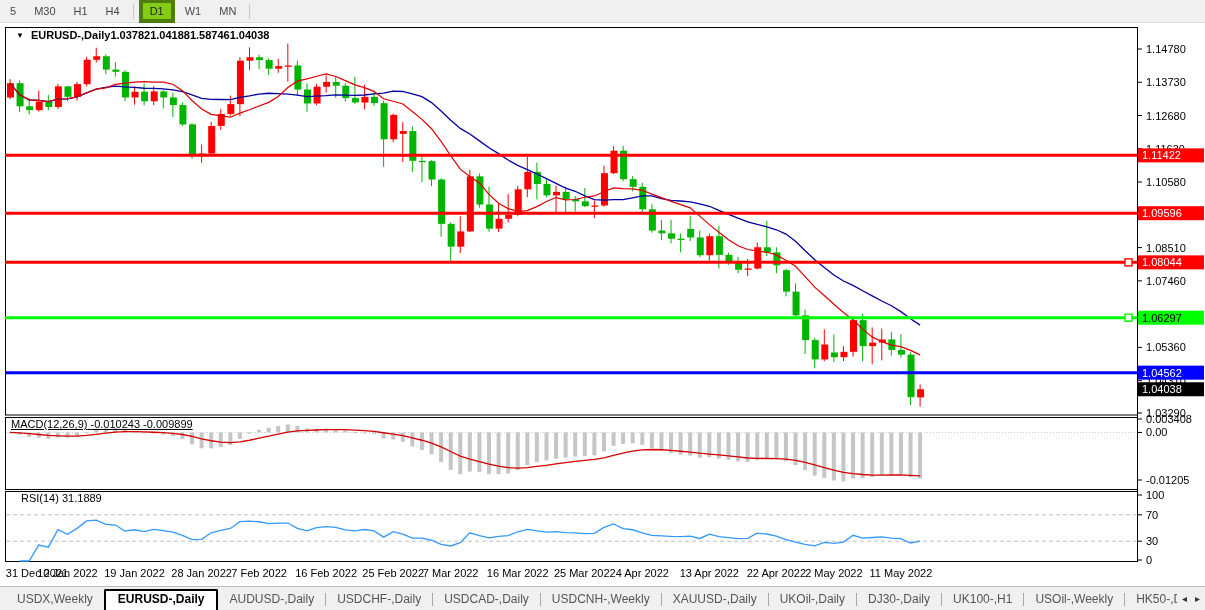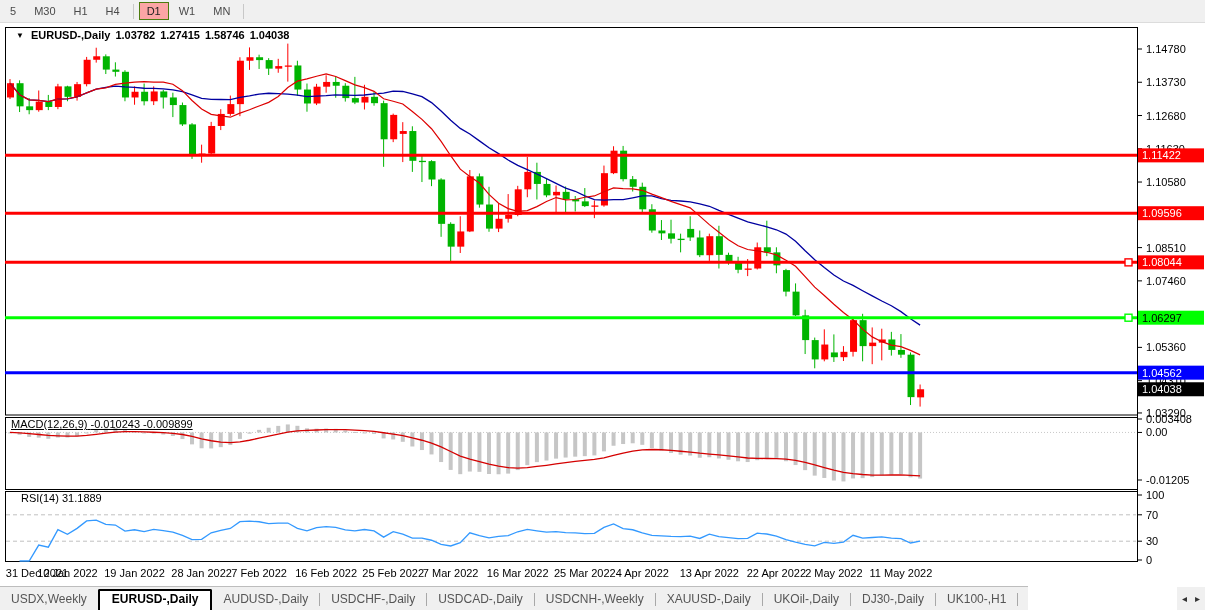--- a/index.html
+++ b/index.html
@@ -1,29 +1,29 @@
 <!DOCTYPE html>
 <html><head>
 <meta charset="utf-8">
 <style>
   html,body{margin:0;padding:0;width:1205px;height:610px;overflow:hidden;background:#fff;
     font-family:"Liberation Sans",sans-serif;-webkit-font-smoothing:none;position:relative}
   .toolbar{position:absolute;top:0;left:0;width:1205px;height:23px;background:#f0f0f0;
     border-bottom:1px solid #dcdcdc;display:flex;align-items:center;padding-left:1px;box-sizing:border-box}
   .tf{font-size:11px;color:#4a4a4a;padding:2px 7px;margin:0 1px;border:1px solid transparent;cursor:default}
-  .tf.active{background:#fca5a5;border:1px solid #4d7c0f;color:#222}
+  .tf.active{background:#84cc16;border:4px solid #4d7c0f;color:#222}
   .vsep{width:1px;height:15px;background:#c8c8c8;margin:0 4px}
   .chartwin{position:absolute;left:5px;top:25px;width:1200px;height:561px}
   .overlay{position:absolute;font-size:11px;color:#000;white-space:nowrap;z-index:5}
   .title{font-weight:bold}
   .tri{font-size:8px;margin-right:7px;display:inline-block;transform:translateY(-1px)}
-  .title span.num{margin-left:5px}
-  .tabbar{position:absolute;left:0;top:586px;width:1028px;height:24px;background:#f0f0f0;
+  .title span.num{}
+  .tabbar{position:absolute;left:0;top:586px;width:1205px;height:24px;background:#f0f0f0;
     border-top:1px solid #bdbdbd;display:flex;align-items:flex-end;overflow:hidden;
-    padding-left:0;box-sizing:border-box}
+    padding-left:6px;box-sizing:border-box}
   .tab{font-size:12px;color:#555;padding:3px 11px 4px;white-space:nowrap;cursor:default}
   .tab.active{background:#fff;border:2px solid #000;border-bottom:none;font-weight:bold;color:#000;
     border-radius:2px 2px 0 0;padding:1px 12px 4px}
   .tsep{width:1px;height:13px;background:#a8a8a8;margin-bottom:4px;flex:0 0 1px}
   .tabscroll{position:absolute;right:0;top:587px;height:23px;background:#f0f0f0;display:flex;
     align-items:center;padding:0 5px;gap:8px;font-size:10px;color:#333;z-index:6}
   .tabscroll span{cursor:default}
   svg text{font-family:"Liberation Sans",sans-serif}
 </style>
 </head>
@@ -415,21 +415,21 @@
         <text x="637.28" y="552" font-size="11" fill="#000" text-anchor="middle">4 Apr 2022</text>
         <text x="704.34" y="552" font-size="11" fill="#000" text-anchor="middle">13 Apr 2022</text>
         <text x="771.4" y="552" font-size="11" fill="#000" text-anchor="middle">22 Apr 2022</text>
         <text x="828.88" y="552" font-size="11" fill="#000" text-anchor="middle">2 May 2022</text>
         <text x="895.94" y="552" font-size="11" fill="#000" text-anchor="middle">11 May 2022</text>
       </g>
     </svg>
 </div>
 
 <div class="overlay title" style="left:16px;top:29px;">
-  <span class="tri">▼</span><span>EURUSD-,Daily</span><span class="num">1.03782</span><span class="num">1.27415</span><span class="num">1.58746</span><span class="num">1.04038</span>
+  <span class="tri">▼</span><span>EURUSD-,Daily</span><span class="num">1.03782</span><span class="num">1.04188</span><span class="num">1.58746</span><span class="num">1.04038</span>
 </div>
 <div class="overlay" style="left:11px;top:418px;text-decoration:underline;">
   <span>MACD(12,26,9)</span>&nbsp;<span>-0.010243 -0.009899</span>
 </div>
 <div class="overlay" style="left:21px;top:492px;">
   <span>RSI(14)</span>&nbsp;<span>31.1889</span>
 </div>
 
 <div class="tabbar" id="tabbar">
     <div class="tab">USDX,Weekly</div>

